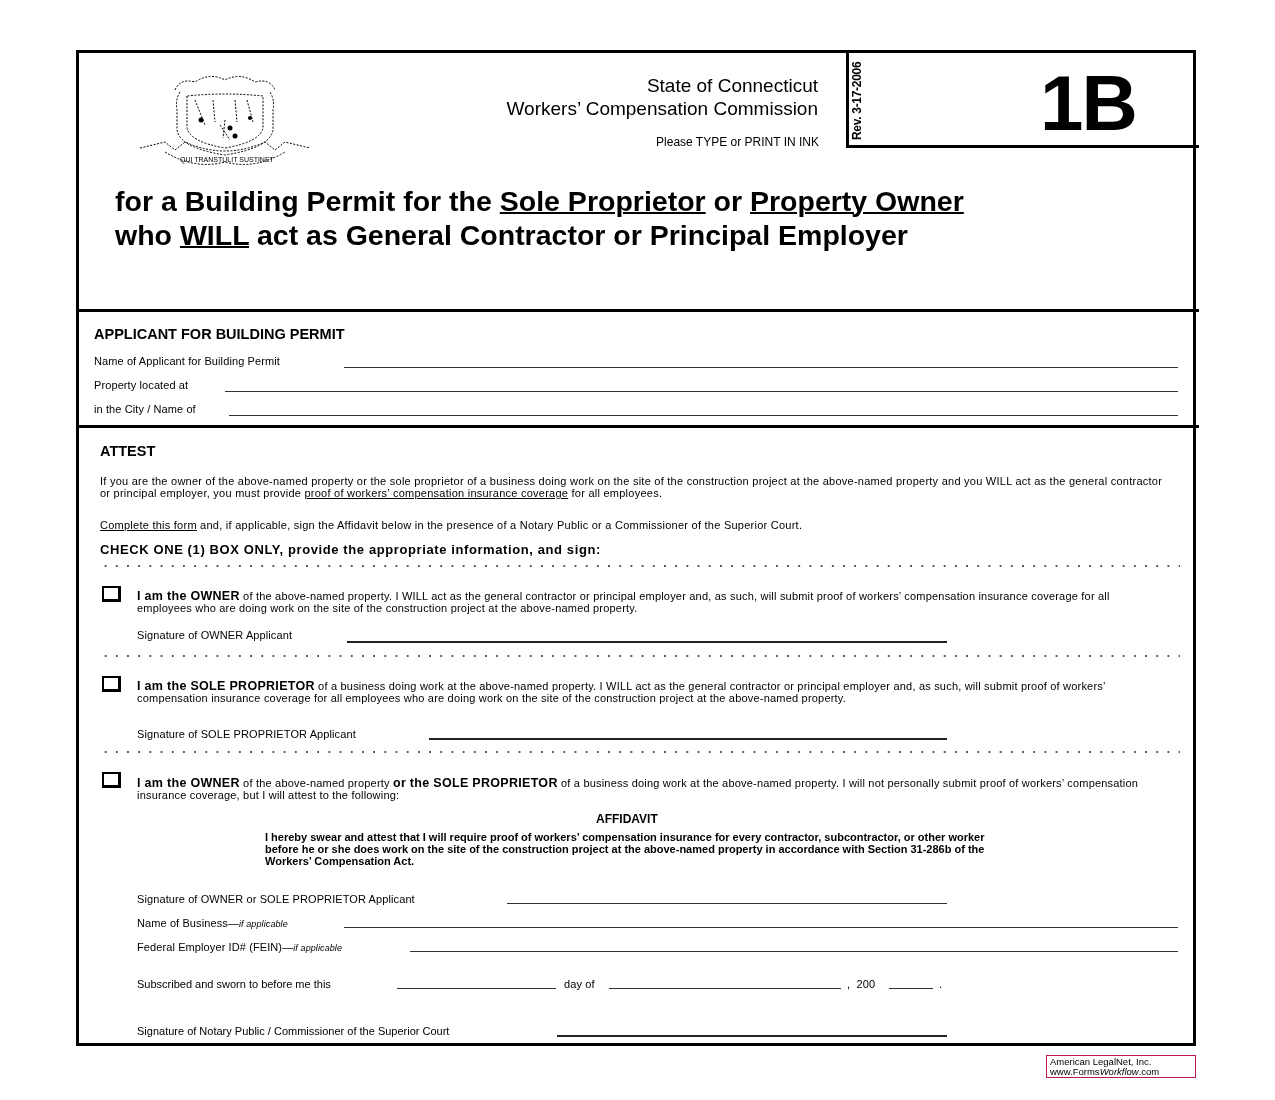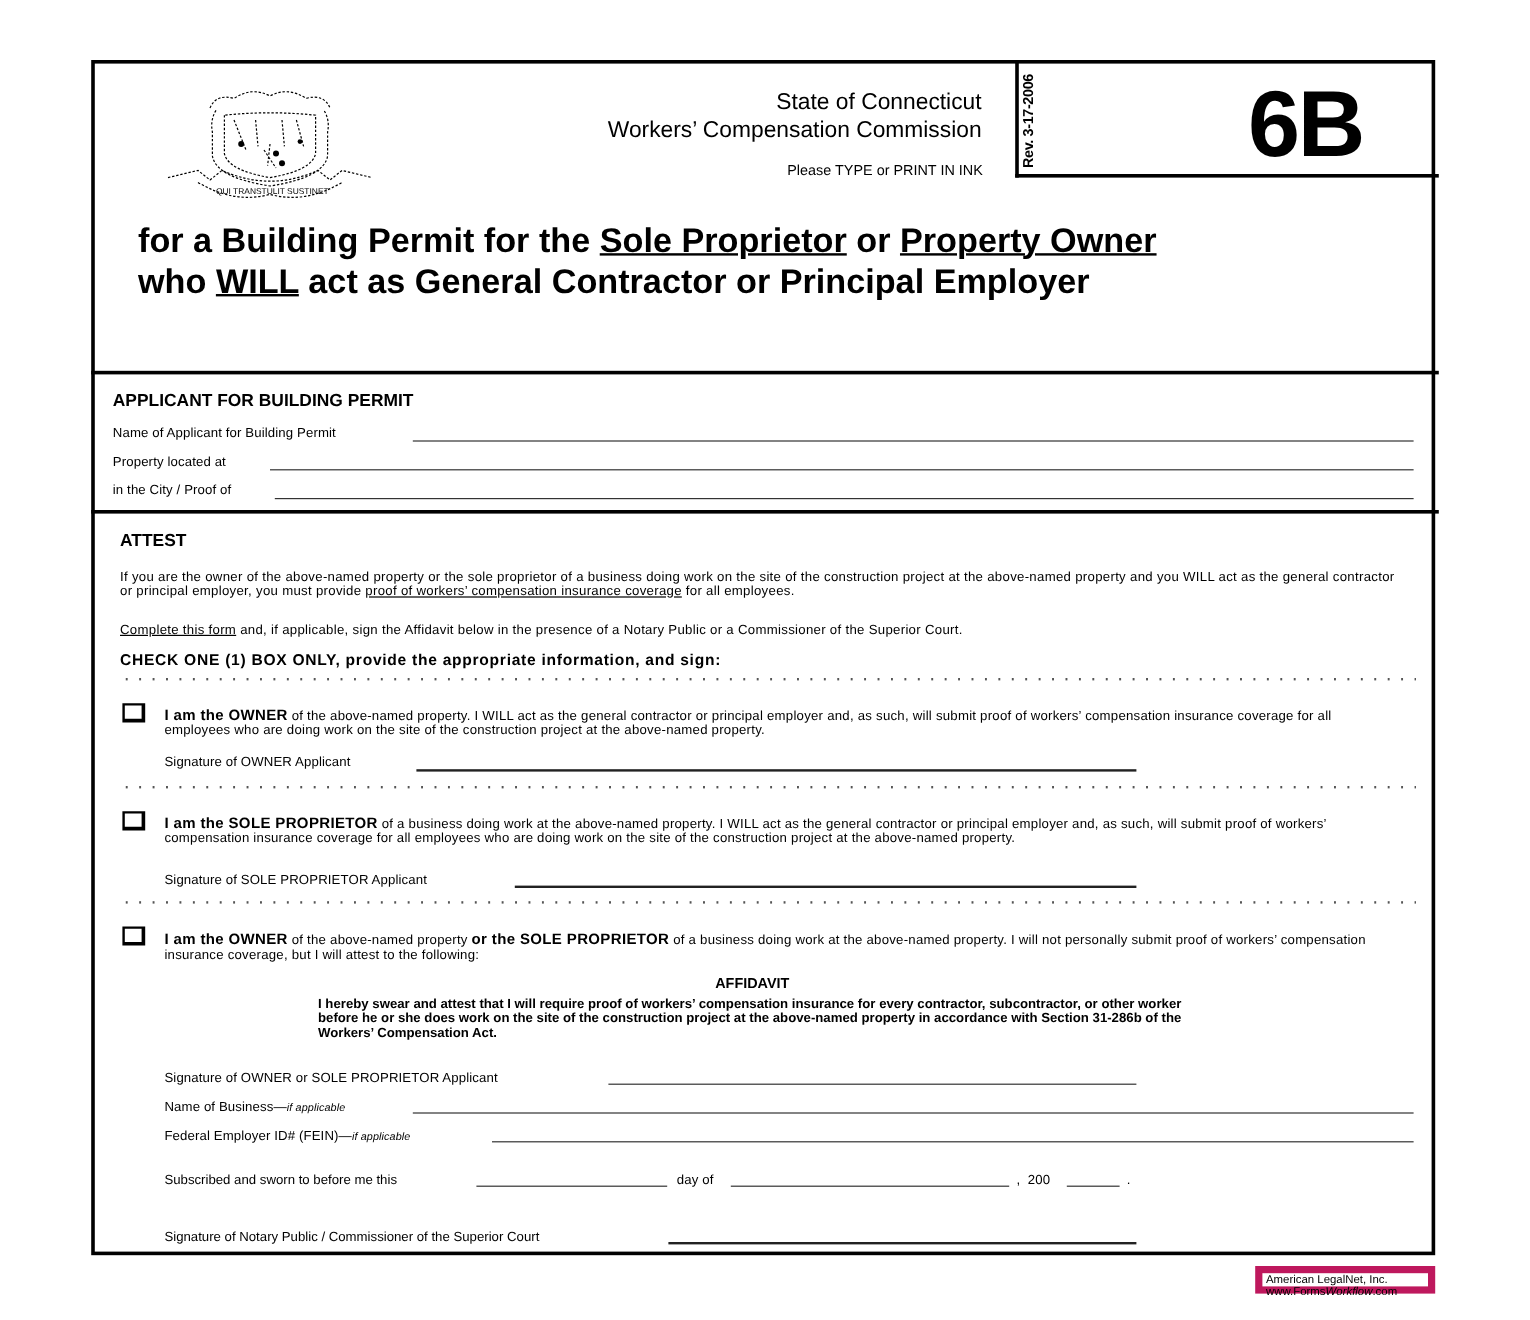--- a/index.html
+++ b/index.html
@@ -20,21 +20,21 @@
   .line2 { position:absolute; height:1.5px; background:#222; }
   .para { font-size:11px; line-height:12px; letter-spacing:0.25px; }
   .dots { position:absolute; left:100px; width:1080px; height:2px;
           background-image:radial-gradient(circle, #555 0.9px, transparent 1.1px);
           background-size:11.2px 2px; background-repeat:repeat-x; }
   .cb { position:absolute; width:14px; height:11px; border:2px solid #000; border-right-width:3px; border-bottom-width:3px; box-sizing:content-box; background:#fff; cursor:pointer; }
   .opt { position:absolute; left:137px; font-size:11px; line-height:12px; letter-spacing:0.2px; }
   .opt b { font-size:12.5px; letter-spacing:0.3px; }
   .aff-title { font-size:12px; font-weight:bold; white-space:nowrap;text-align:right; }
   .aff-text { font-size:11px; font-weight:bold; line-height:12px; }
-  .footer-box { position:absolute; left:1046px; top:1055px; width:150px; height:23px; border:6px solid #be185d; font-size:9.5px; line-height:10px; padding:1px 3px; box-sizing:border-box; white-space:nowrap; }
+  .footer-box { position:absolute; left:1046px; top:1055px; width:150px; height:23px; border:1px solid #be185d; font-size:9.5px; line-height:10px; padding:1px 3px; box-sizing:border-box; white-space:nowrap; }
   .seal { position:absolute; left:135px; top:70px; width:180px; height:100px; }
   .ital { font-style:italic; font-size:9px; }
 </style>
 </head>
 <body>
 
 <div class="frame"></div>
 
 <svg class="seal" viewBox="0 0 180 100">
   <g fill="none" stroke="#000" stroke-width="1" stroke-dasharray="2 1.5">
@@ -52,38 +52,38 @@
   <circle cx="115" cy="48" r="2" fill="#000"></circle>
   <text x="45" y="92" font-size="7" font-family="Liberation Sans, sans-serif" fill="#000">QUI TRANSTULIT SUSTINET</text>
 </svg>
 
 <div class="abs hdr1" style="right:457px; top:75px;">State of Connecticut</div>
 <div class="abs hdr1" style="right:457px; top:98px;">Workers’ Compensation Commission</div>
 <div class="abs hdr-small" style="right:456px; top:135px;text-align:right;">Please TYPE or PRINT IN INK</div>
 
 <div class="revbox"></div>
 <div class="rev">Rev. 3-17-2006</div>
-<div class="formno">6B</div>
+<div class="formno">1B</div>
 
 <div class="title">
   <div><span>for a Building Permit for the </span><u>Sole Proprietor</u><span> or </span><u>Property Owner</u></div>
   <div><span>who </span><u>WILL</u><span> act as General Contractor or Principal Employer</span></div>
 </div>
 
 <div class="hline" style="top:309px;"></div>
 
 <div class="abs sec-title" style="left:94px; top:326px;">APPLICANT FOR BUILDING PERMIT</div>
 
 <div class="abs lbl" style="left:94px; top:355px;">Name of Applicant for Building Permit</div>
 <div class="line" style="left:344px; top:367px; width:834px;"></div>
 
 <div class="abs lbl" style="left:94px; top:379px;">Property located at</div>
 <div class="line" style="left:225px; top:391px; width:953px;"></div>
 
-<div class="abs lbl" style="left:94px; top:403px;">in the City / Proof of</div>
+<div class="abs lbl" style="left:94px; top:403px;">in the City / Name of</div>
 <div class="line" style="left:229px; top:415px; width:949px;"></div>
 
 <div class="hline" style="top:425px;"></div>
 
 <div class="abs sec-title" style="left:100px; top:443px;">ATTEST</div>
 
 <div class="abs para" style="left:100px; top:475px; width:1075px;">
   <span>If you are the owner of the above-named property or the sole proprietor of a business doing work on the site of the construction project at the above-named property and you WILL act as the general contractor or principal employer, you must provide </span><u>proof of workers’ compensation insurance coverage</u><span> for all employees.</span>
 </div>
 

